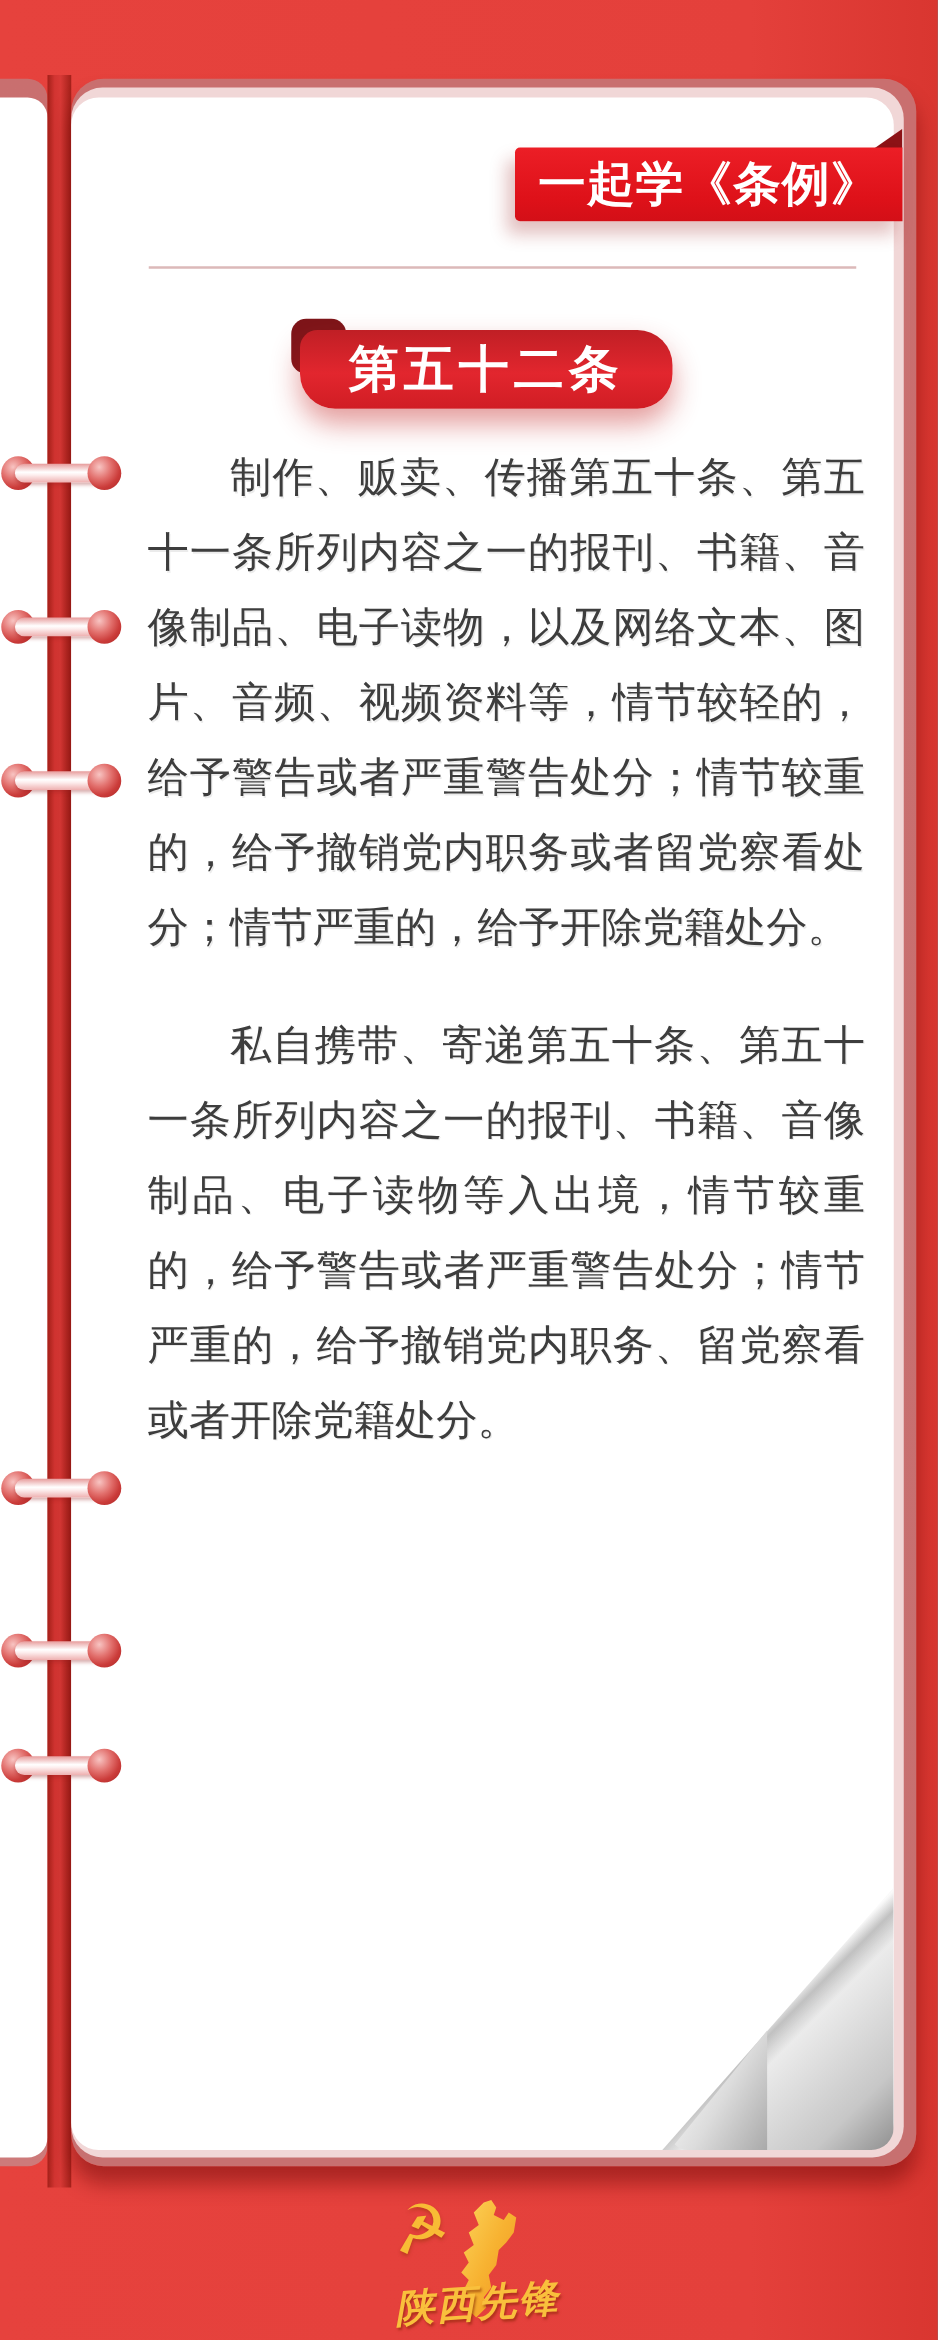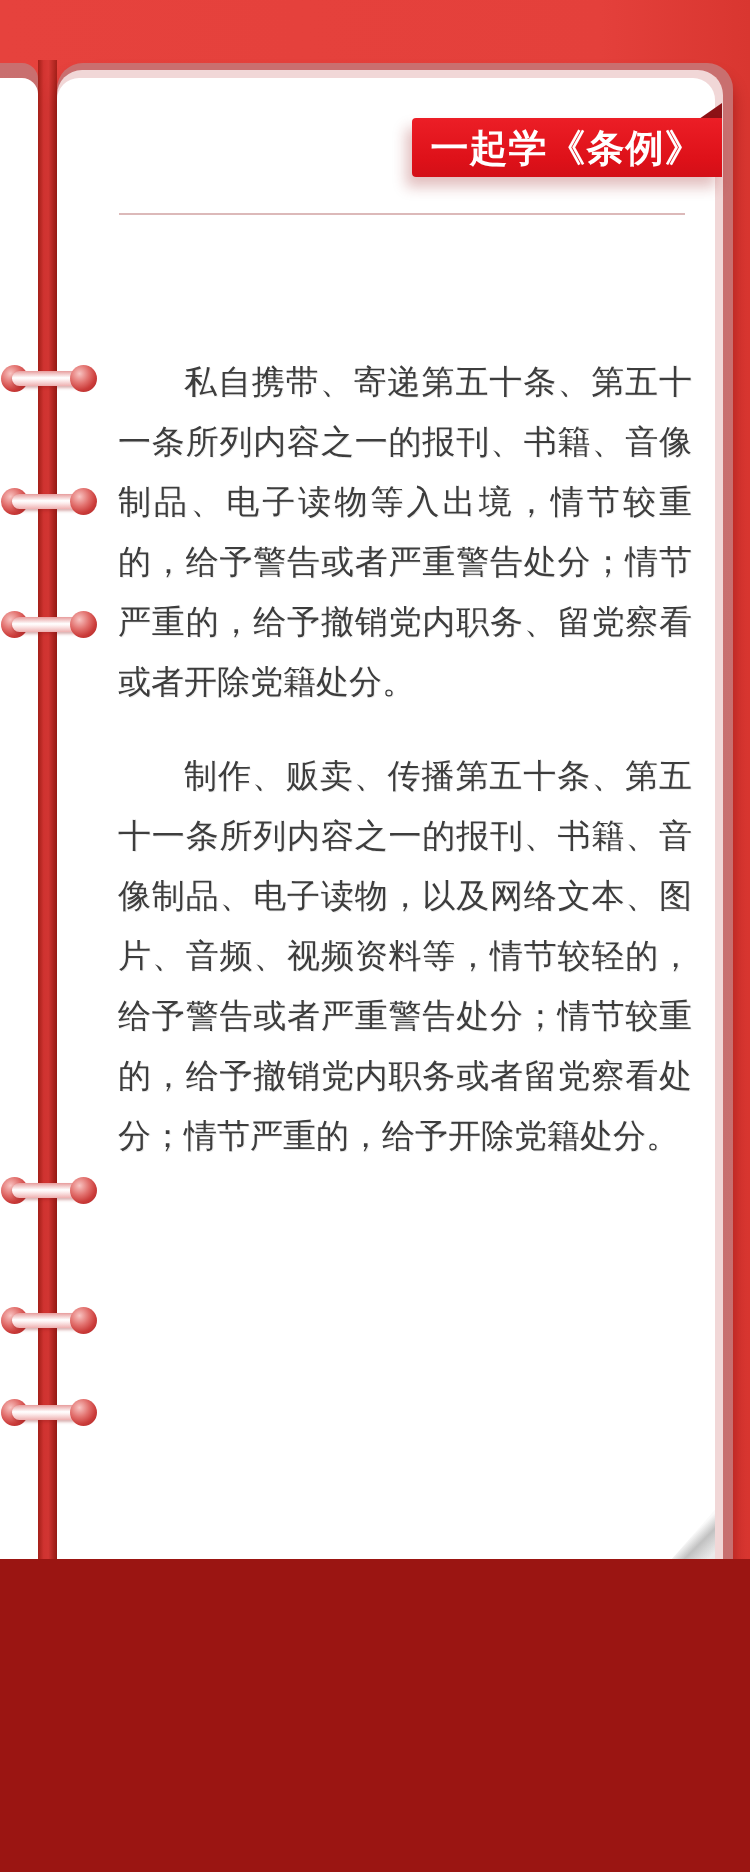--- a/index.html
+++ b/index.html
@@ -1,17 +1,17 @@
 <!DOCTYPE html>
 <html><head>
 <meta charset="utf-8">
 <style>
   html,body{margin:0;padding:0;background:#9b1512;}
   .canvas{
-    position:relative; width:750px; height:1559px; overflow:hidden;
+    position:relative; width:750px; height:1872px; overflow:hidden;
     background:linear-gradient(90deg,#e6423d 0%,#e4403b 80%,#d93630 100%);
     font-family:"Liberation Sans", sans-serif;
   }
   
   .page-left-behind{position:absolute;left:-22px;top:63px;width:60px;height:1670px;
     background:linear-gradient(180deg,#c96f6f,#cd7a7a);border-radius:16px;}
   .page-left{position:absolute;left:-22px;top:78px;width:60px;height:1648px;
     background:#ffffff;border-radius:16px;}
   .spine-gap{position:absolute;left:38px;top:60px;width:19px;height:1690px;
     background:linear-gradient(90deg,#a32019,#d23431 30%,#d83936 55%,#a32019);}
@@ -119,24 +119,30 @@
       <div class="ball r"></div>
     </div>
 
   <div class="banner-fold"></div>
   <div class="banner">
     <span>一起学《条例》</span>
   </div>
 
   <div class="divider"></div>
 
+  <div class="badge-wrap">
+    <div class="badge-nub"></div>
+    <div class="badge">
+      <span>第五十二条</span>
+    </div>
+  </div>
 
   <div class="article">
+    <p>制作、贩卖、传播第五十条、第五十一条所列内容之一的报刊、书籍、音像制品、电子读物，以及网络文本、图片、音频、视频资料等，情节较轻的，给予警告或者严重警告处分；情节较重的，给予撤销党内职务或者留党察看处分；情节严重的，给予开除党籍处分。</p>
     <p>私自携带、寄递第五十条、第五十一条所列内容之一的报刊、书籍、音像制品、电子读物等入出境，情节较重的，给予警告或者严重警告处分；情节严重的，给予撤销党内职务、留党察看或者开除党籍处分。</p>
-    <p>制作、贩卖、传播第五十条、第五十一条所列内容之一的报刊、书籍、音像制品、电子读物，以及网络文本、图片、音频、视频资料等，情节较轻的，给予警告或者严重警告处分；情节较重的，给予撤销党内职务或者留党察看处分；情节严重的，给予开除党籍处分。</p>
   </div>
 
   <div class="curl">
     <div class="under"></div>
     <div class="crease"></div>
     <div class="inner"></div>
   </div>
 
   <div class="logo">
     <span class="emblem">☭</span>

